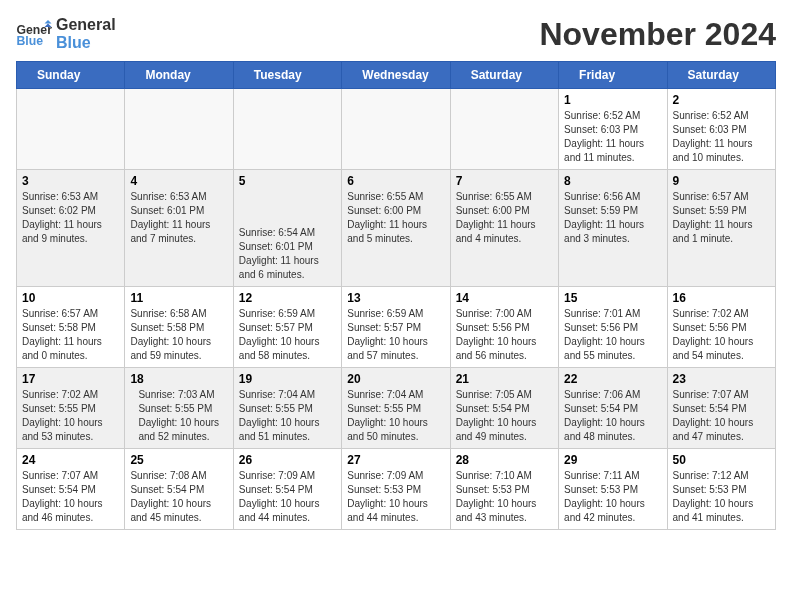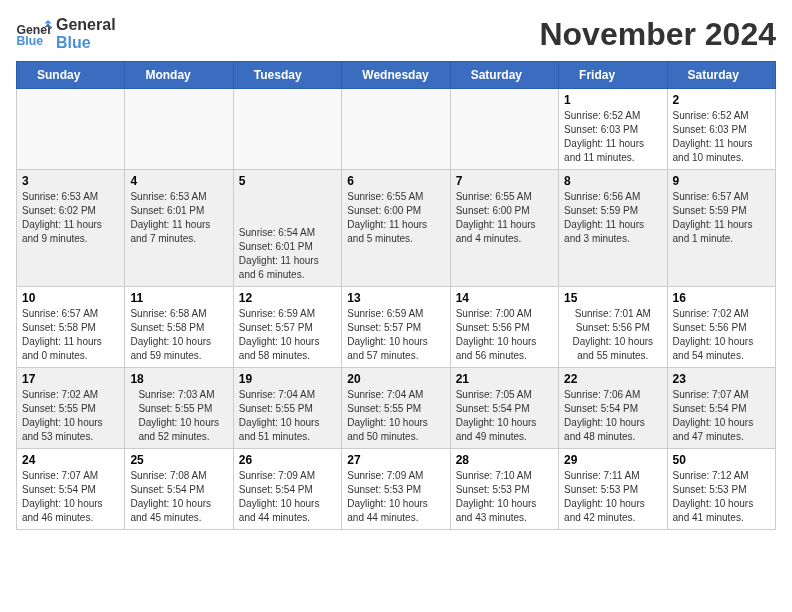--- a/index.html
+++ b/index.html
@@ -217,21 +217,21 @@
         </td>
         <td>
           <div class="day-num">14</div>
           <div class="day-info" style="white-space: pre-line;">Sunrise: 7:00 AM
 Sunset: 5:56 PM
 Daylight: 10 hours
 and 56 minutes.</div>
         </td>
         <td>
           <div class="day-num">15</div>
-          <div class="day-info" style="white-space: pre-line; text-align: center;">Sunrise: 7:01 AM
+          <div class="day-info" style="white-space: pre-line;">Sunrise: 7:01 AM
 Sunset: 5:56 PM
 Daylight: 10 hours
 and 55 minutes.</div>
         </td>
         <td>
           <div class="day-num">16</div>
           <div class="day-info" style="white-space: pre-line;">Sunrise: 7:02 AM
 Sunset: 5:56 PM
 Daylight: 10 hours
 and 54 minutes.</div>

